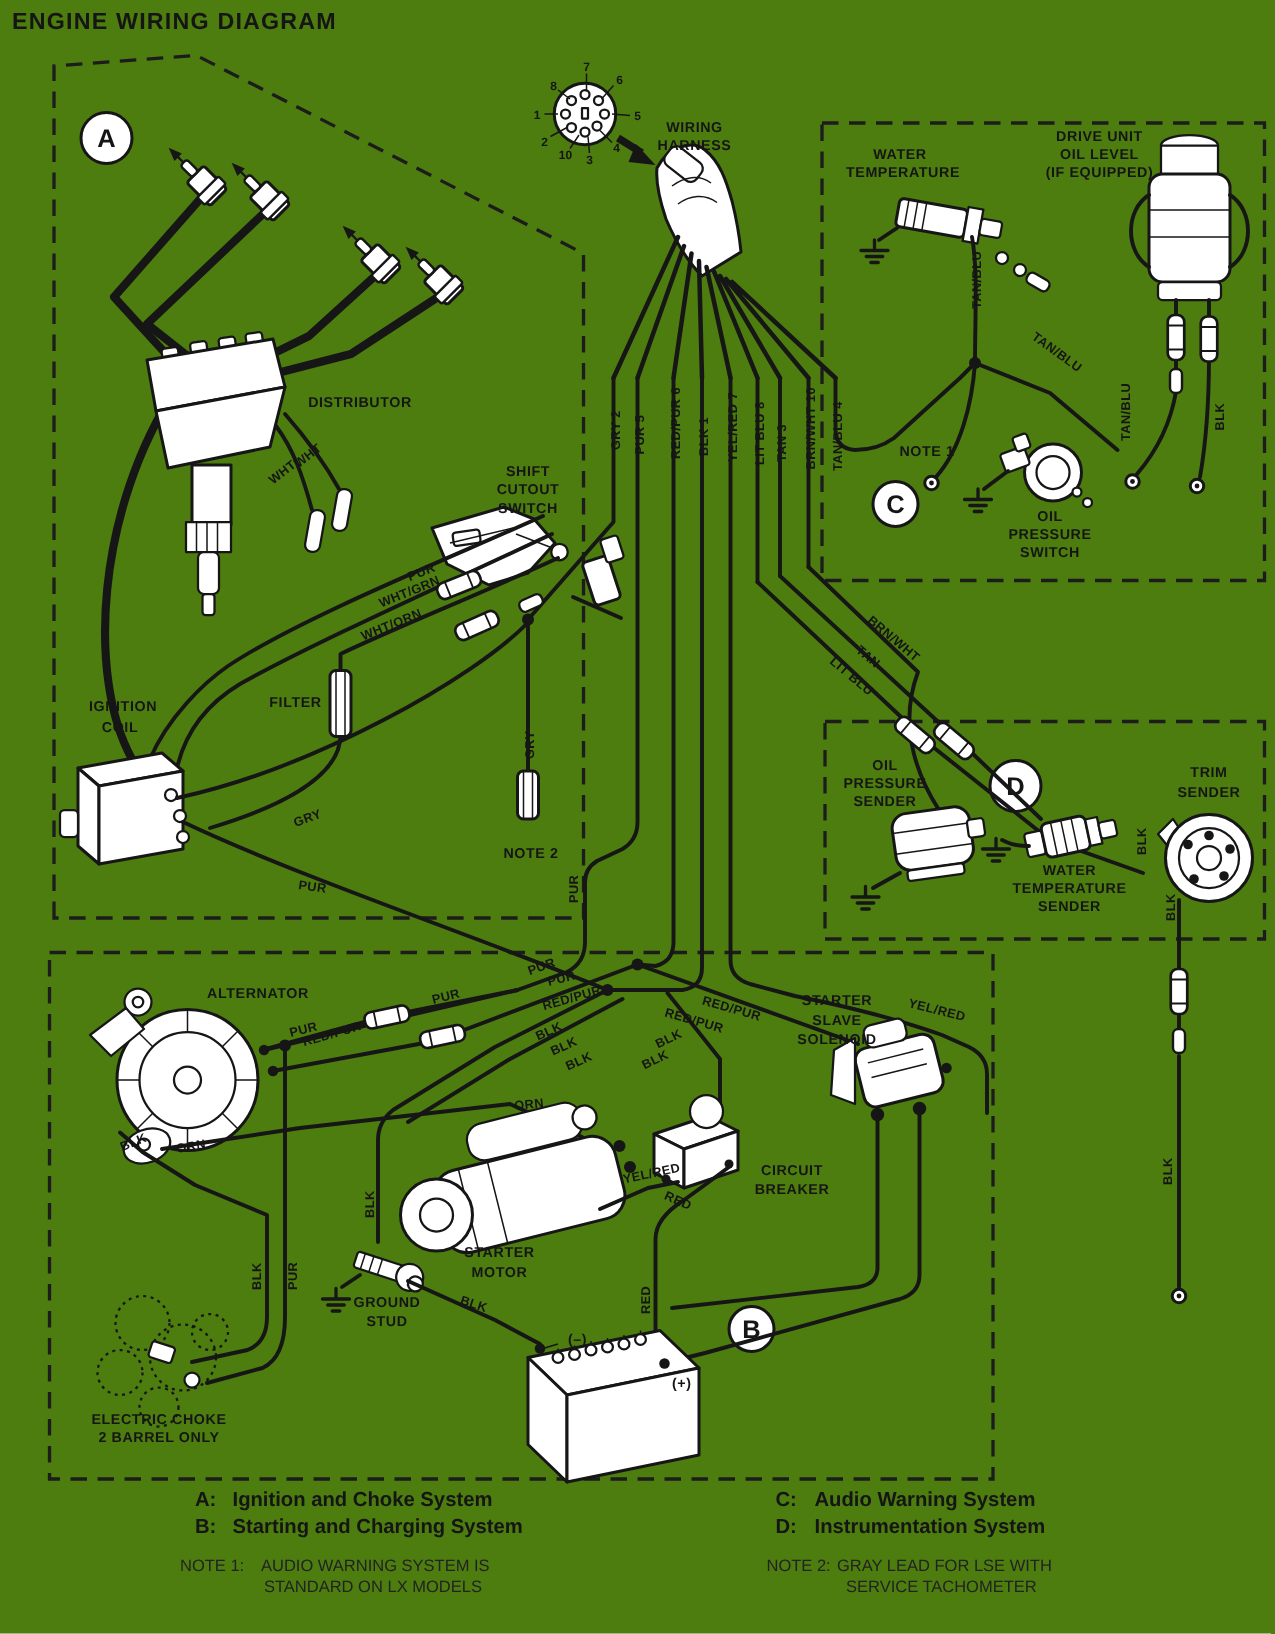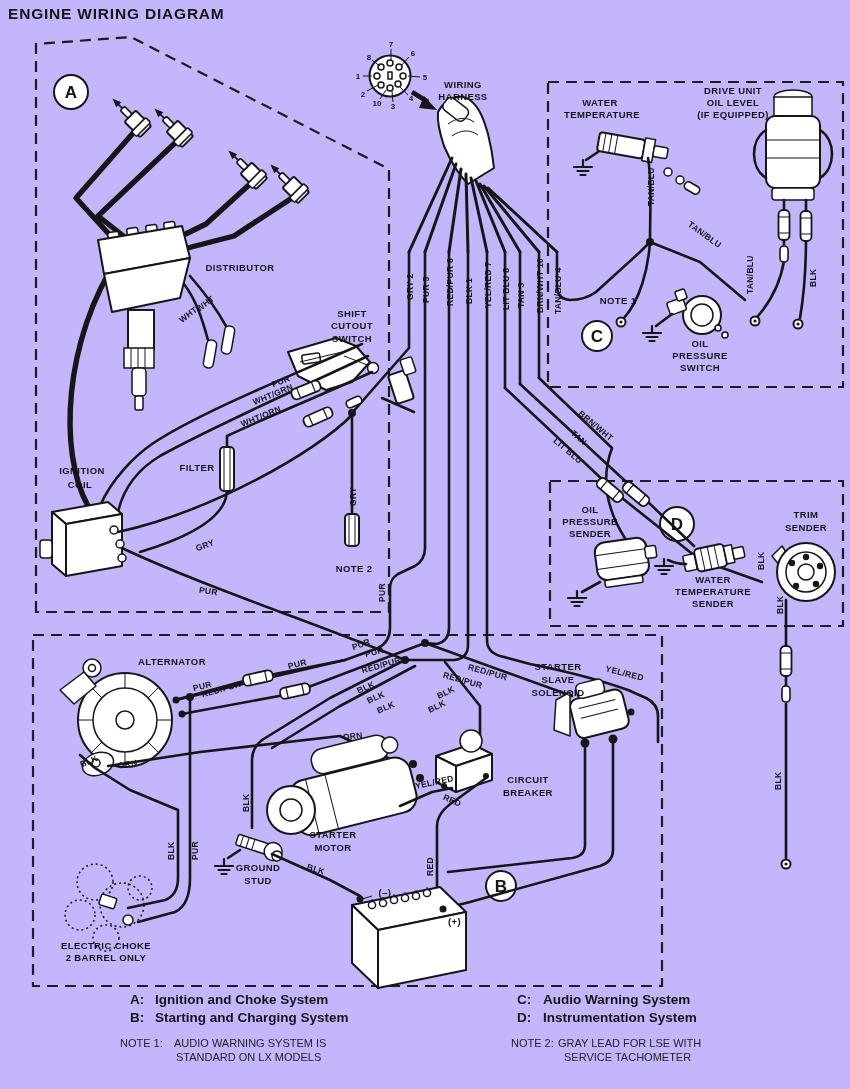--- a/index.html
+++ b/index.html
@@ -1,16 +1,16 @@
 <!DOCTYPE html>
 <html><head>
 <meta charset="utf-8">
 <style>
   html,body{margin:0;padding:0;background:#e8e8e6;}
-  .page{position:relative;width:850px;height:1089px;background:#c4b5fd;overflow:hidden;
+  .page{position:relative;width:850px;height:1089px;background:#4d7c0f;overflow:hidden;
         font-family:"Liberation Sans",sans-serif;}
   svg{position:absolute;left:0;top:0;}
   text{fill:#151515;font-family:"Liberation Sans",sans-serif;}
   .title{font-size:15.5px;font-weight:700;letter-spacing:.8px;}
   .lbl{font-size:9.5px;font-weight:700;letter-spacing:.4px;}
   .wl{font-size:8.5px;font-weight:700;letter-spacing:.3px;}
   .pin{font-size:8px;font-weight:700;}
   .badge{font-size:17px;font-weight:700;}
   .legk{font-size:13.5px;font-weight:700;}
   .legl{font-size:13.5px;font-weight:700;}

